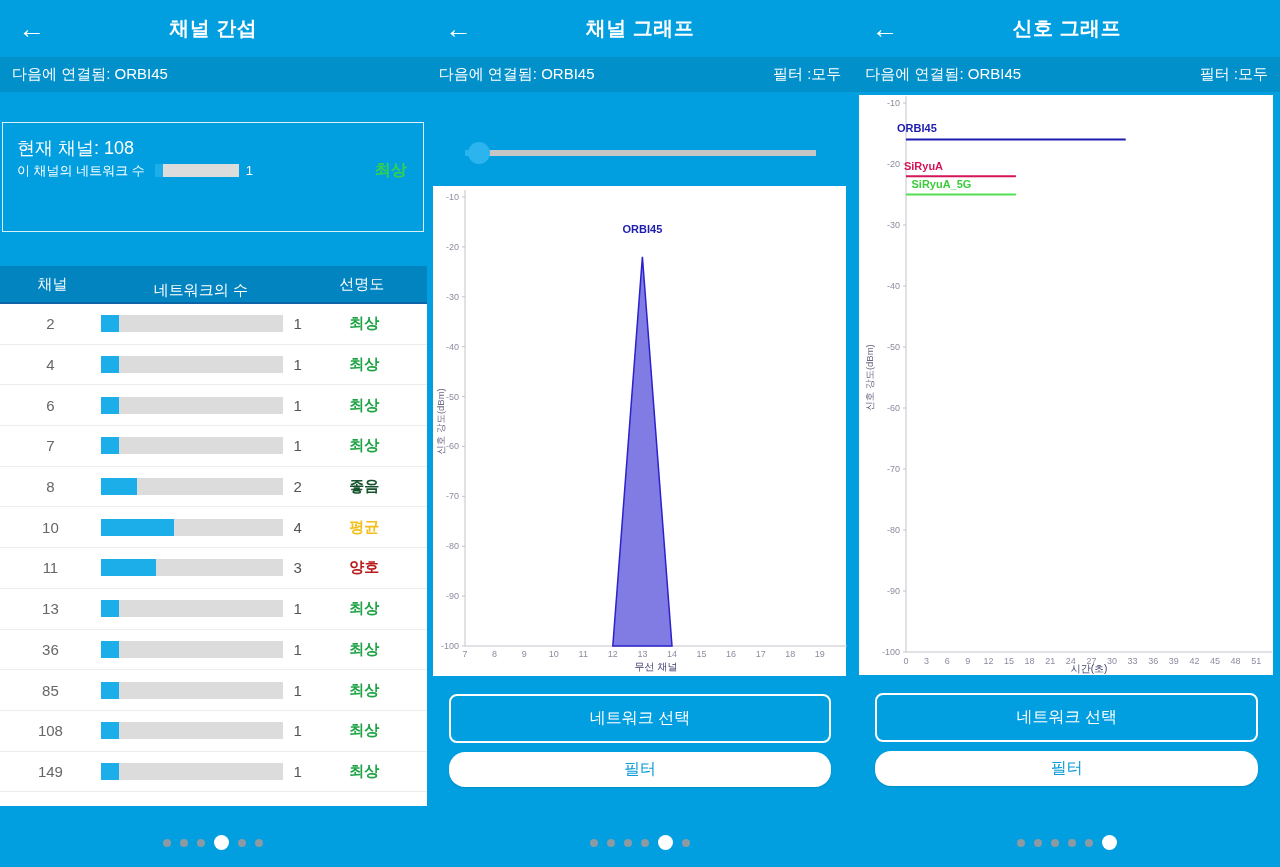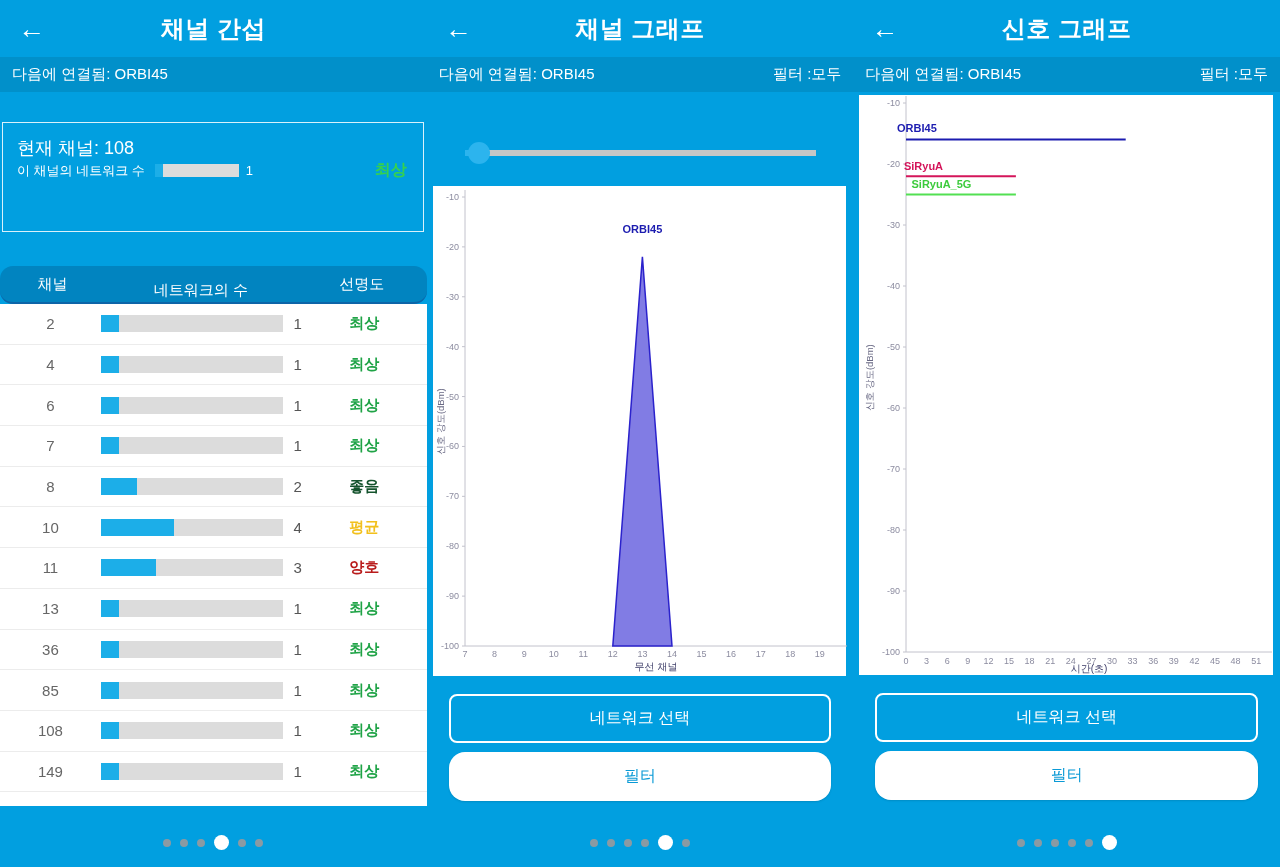--- a/index.html
+++ b/index.html
@@ -7,37 +7,37 @@
   .app {
     width:1280px; height:867px; display:flex;
     font-family:"Liberation Sans", sans-serif;
     background:var(--bg-blue,#019FE0);
     overflow:hidden;
   }
   .panel { flex:1 1 0; position:relative; overflow:hidden; }
 
   .titlebar { height:57px; position:relative; display:flex; align-items:center; justify-content:center; }
   .back { position:absolute; left:18px; top:50%; transform:translateY(-50%); color:#fff; font-size:27px; line-height:1; cursor:pointer; }
-  .title { color:#fff; font-size:24px; font-weight:700; letter-spacing:.5px; }
+  .title { color:#fff; font-size:20px; font-weight:700; letter-spacing:.5px; }
 
   .substrip { height:35px; background:var(--strip-blue,#0190CA); color:#fff; font-size:15px;
     display:flex; align-items:center; justify-content:space-between; padding:0 12px; }
 
   
   .summary-card { margin:30px 3px 0 2px; border:1px solid rgba(255,255,255,.85); padding:13px 14px 12px 14px; color:#fff; min-height:110px; }
   .card-line1 { font-size:18px; }
   .card-line2 { display:flex; align-items:center; font-size:13px; }
   .card-bar { width:84px; height:13px; background:var(--bar-track,#DCDCDC); margin:0 7px 0 10px; }
   .card-bar-fill { display:block; height:100%; background:var(--bar-fill,#1CAEE8); }
   .card-quality { margin-left:auto; margin-right:2px; font-size:16px; font-weight:700; color:var(--card-quality-green,#35D14E); }
   .card-line3 { font-size:14.5px; margin-top:10px; }
 
   
   .table-header { margin-top:34px; height:38px; background:var(--table-header-blue,#0184C0);
-    border-bottom:2px solid var(--header-underline,#0D65A8); display:flex; align-items:center; color:#fff; font-size:15px;border-radius:13px; }
+    border-bottom:2px solid var(--header-underline,#0D65A8); display:flex; align-items:center; color:#fff; font-size:15px; }
   .col-ch { width:105px; text-align:center; }
   .col-net { flex:1; text-align:center;margin-top:13px; }
   .col-cl { width:130px; text-align:center; }
   .table-body { background:#fff; padding-bottom:14px; }
   .trow { height:40.7px; display:flex; align-items:center; border-bottom:1px solid #ECECEC; background:#fff; }
   .trow .ch { width:105px; text-align:center; font-size:15px; color:#666; }
   .trow .barwrap { width:190px; height:17px; background:var(--bar-track,#DCDCDC); }
   .trow .barfill { height:100%; background:var(--bar-fill,#1CAEE8); }
   .trow .cnt { margin-left:10px; font-size:15px; color:#555; }
   .trow .cl { margin-left:auto; width:130px; text-align:center; font-size:15px; font-weight:700; }
@@ -49,21 +49,21 @@
   .slider-thumb { position:absolute; top:0; width:22px; height:22px; border-radius:50%; background:#2CB4EE; transform:translateX(-50%); cursor:pointer; }
 
   
   .chart-card  { background:#fff; margin:22px 7px 0 6px; height:490px; }
   .chart-card2 { background:#fff; margin:3px 7px 0 6px;  height:580px; }
   .chart-card svg, .chart-card2 svg { display:block; }
 
   
   .btn-outline { margin:18px 22px 0; height:49px; border:2px solid #fff; border-radius:8px; background:transparent;
     color:#fff; font-size:16px; display:flex; align-items:center; justify-content:center; cursor:pointer; }
-  .btn-white { margin:9px 22px 0; height:49px; border-radius:16px; background:#fff;
+  .btn-white { margin:9px 22px 0; height:35px; border-radius:16px; background:#fff;
     color:var(--filter-button-text,#0A9AD6); font-size:16px; display:flex; align-items:center; justify-content:center; cursor:pointer;
     box-shadow:0 1px 2px rgba(0,0,0,.12); }
 
   
   .dots { position:absolute; bottom:17px; left:0; right:0; display:flex; align-items:center; justify-content:center; gap:9px; }
   .dot { width:8px; height:8px; border-radius:50%; background:var(--dot-inactive,#8B9AA3); }
   .dot.active { width:15px; height:15px; background:var(--dot-active,#fff); }
 </style>
 </head>
 <body>

